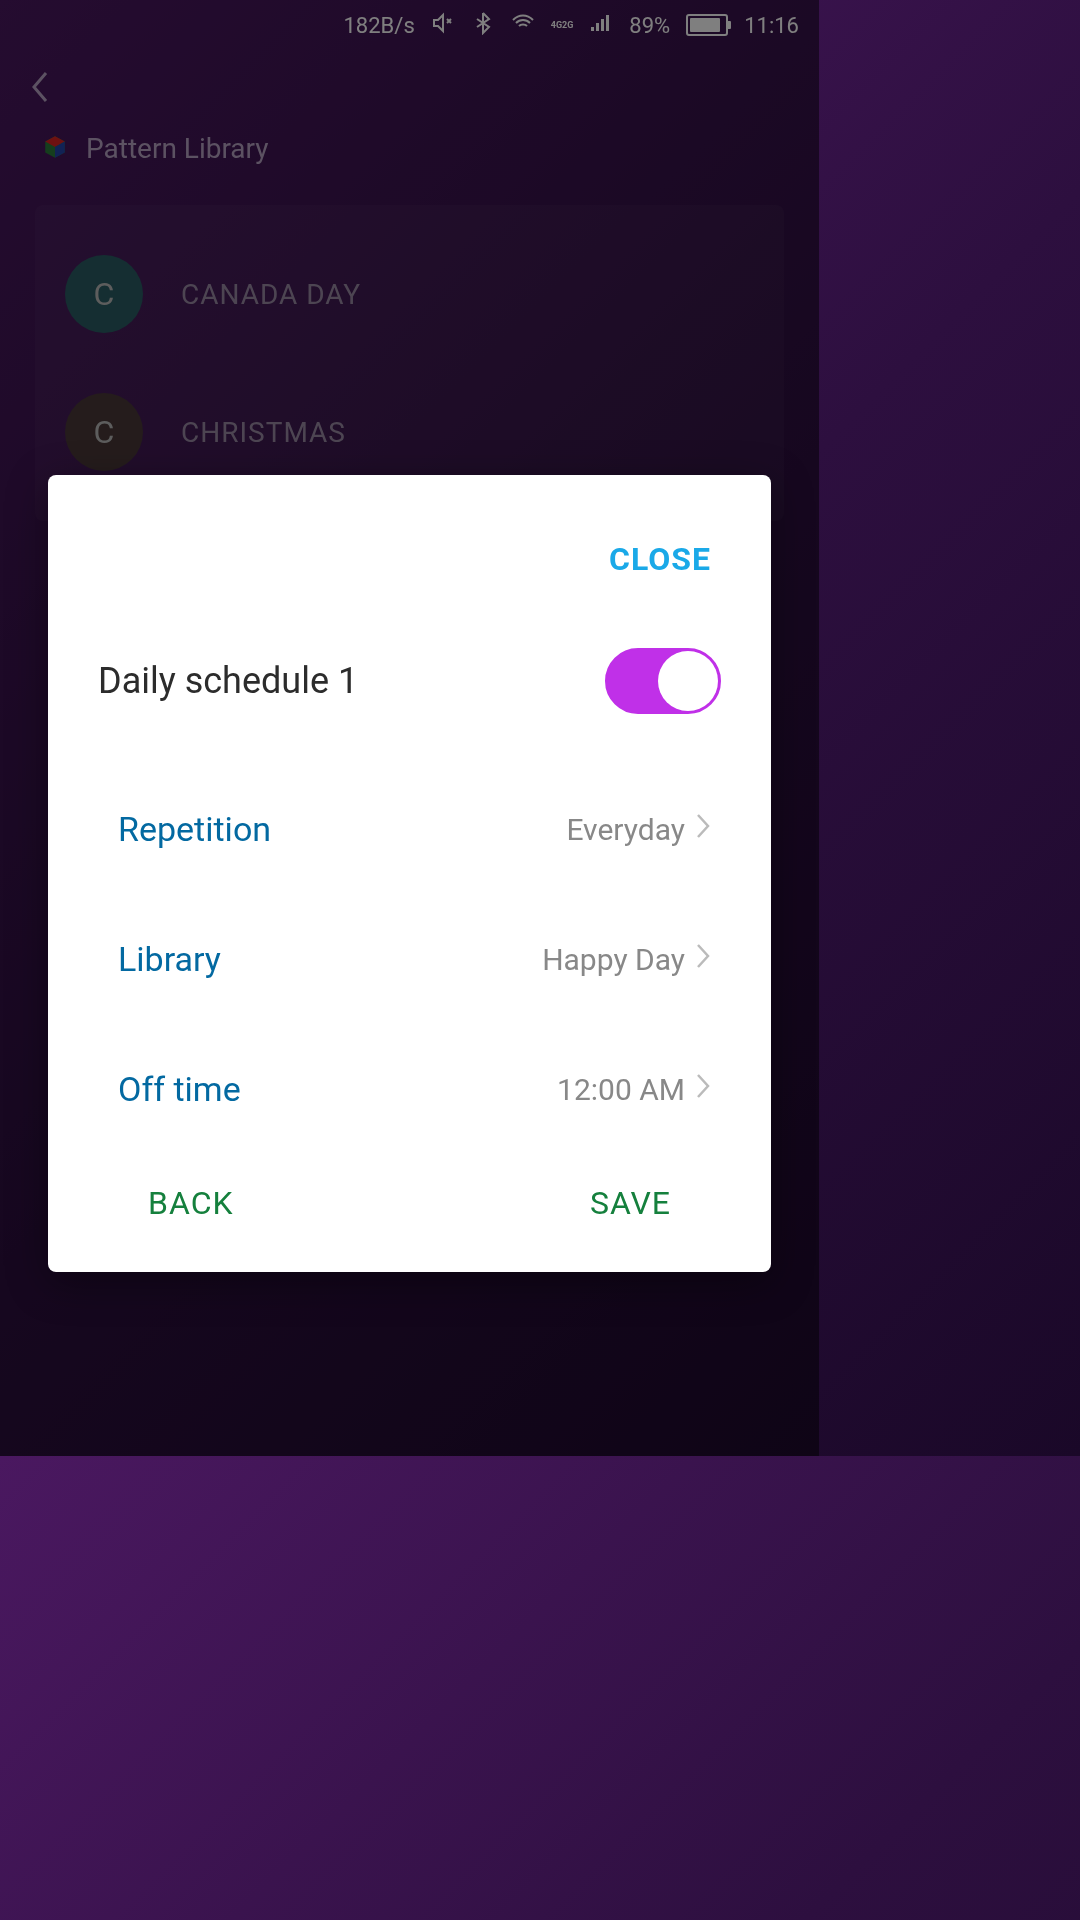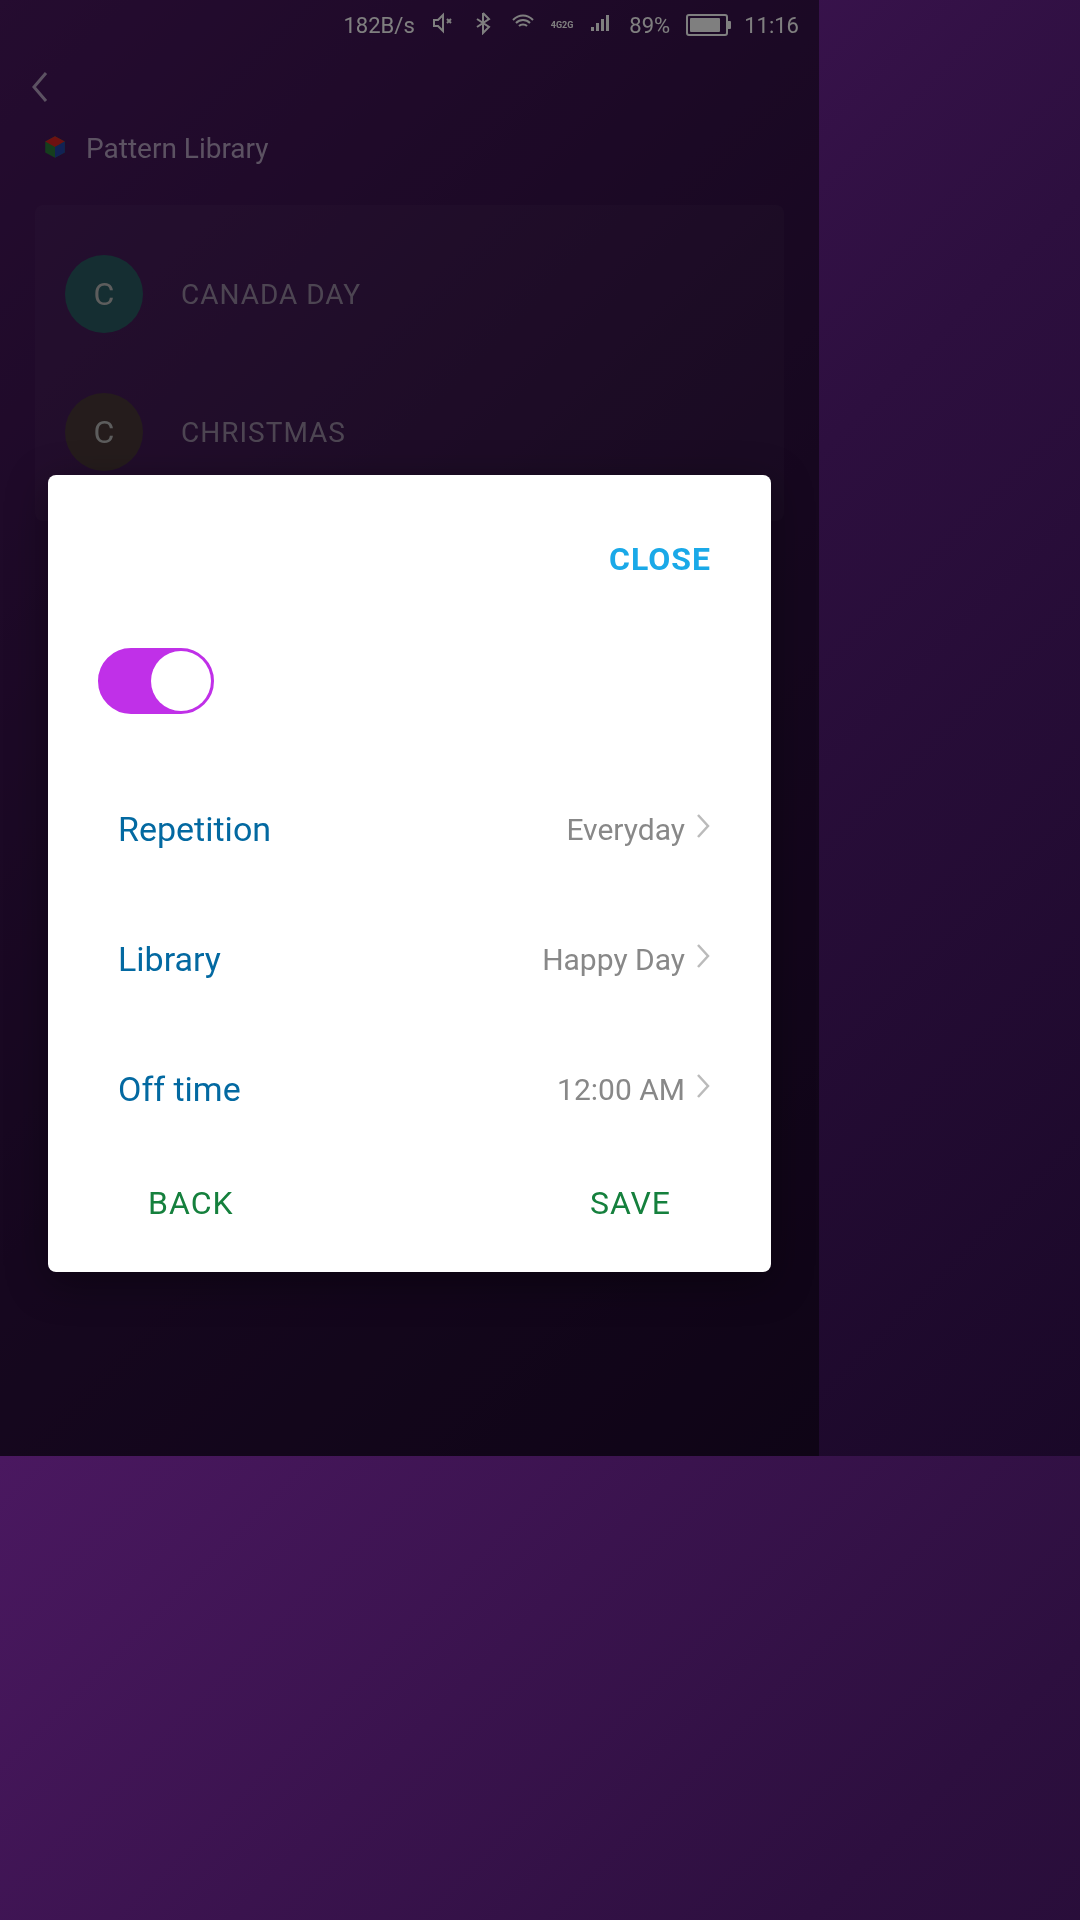--- a/index.html
+++ b/index.html
@@ -269,20 +269,21 @@
     <div class="pattern-name">CHRISTMAS</div>
   </div>
 </div>
 
 <div class="overlay"></div>
 
 <div class="dialog">
   <div class="dialog-close">CLOSE</div>
 
   <div class="schedule-header">
+    <div class="schedule-title">Daily schedule 1</div>
     <div class="toggle">
       <div class="toggle-knob"></div>
     </div>
   </div>
 
   <div class="setting-row">
     <div class="setting-label">Repetition</div>
     <div class="setting-value-group">
       <div class="setting-value">Everyday</div>
       <span class="chevron">

